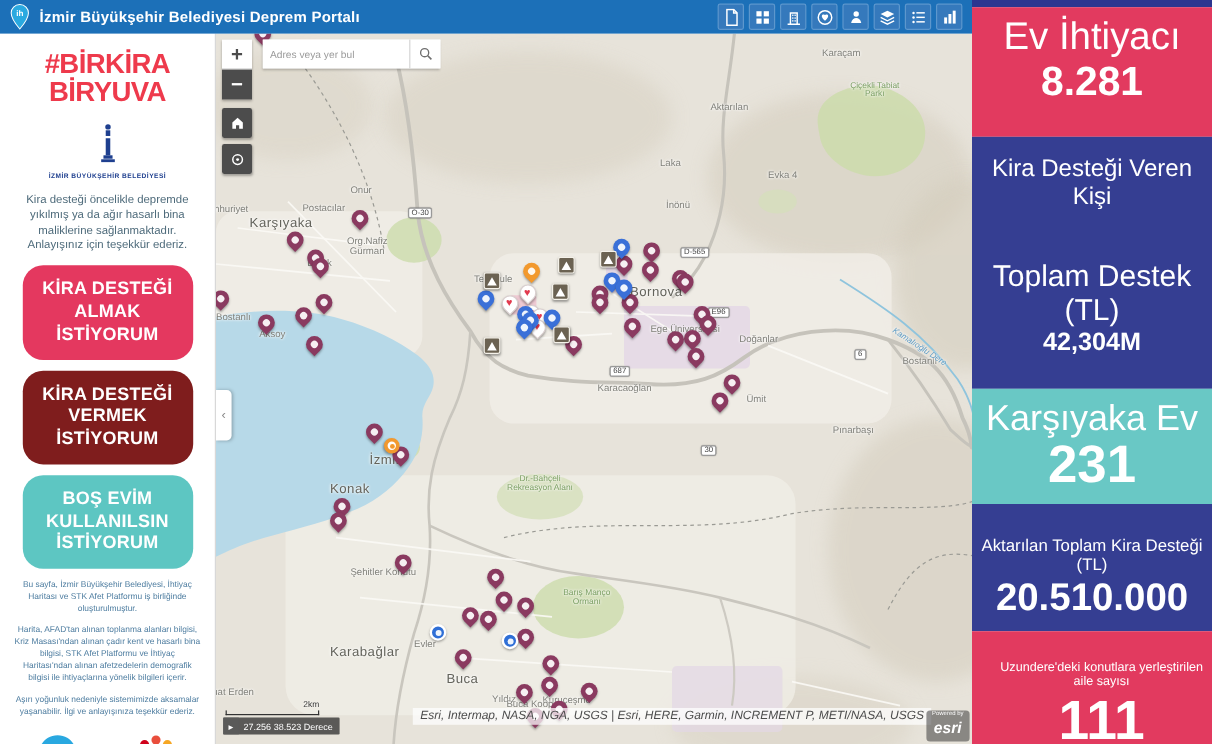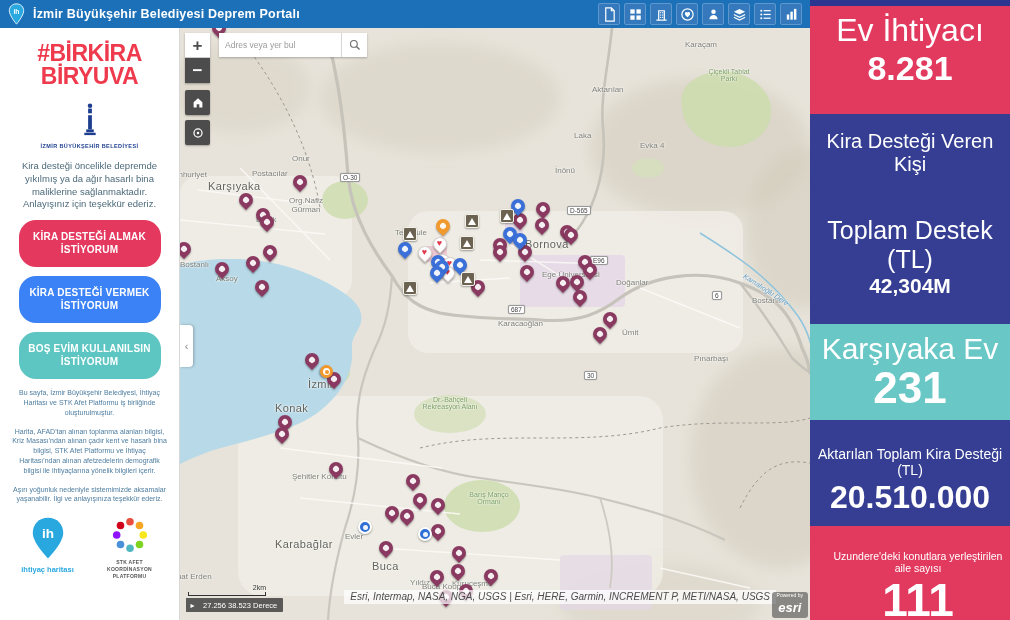--- a/index.html
+++ b/index.html
@@ -13,21 +13,21 @@
   .hicons{margin-left:auto;display:flex;gap:4px;}
   .hic{width:22px;height:22px;background:#3579bc;border:1px solid #5d97cd;border-radius:2px;padding:2px;display:flex;align-items:center;justify-content:center;cursor:pointer;}
   .hic svg{width:15px;height:15px;}
 
   
   .left{position:absolute;left:0;top:28px;width:180px;height:592px;background:#fff;border-right:1px solid #d8d8d8;overflow:hidden;text-align:center;z-index:20;}
   .campaign{margin-top:14px;color:#ee3a4c;font-weight:bold;font-size:23px;line-height:1.02;letter-spacing:-0.5px;}
   .muni{margin-top:12px;}
   .muni-label{font-size:5.5px;font-weight:bold;color:#1e3f8f;letter-spacing:.4px;line-height:1.3;margin-top:2px;}
   .notice{font-size:9.5px;color:#4d6a7a;margin:10px 14px 4px;line-height:1.35;}
-  .sbt{display:flex;align-items:center;justify-content:center;width:142px;margin:9px auto 0;border:none;border-radius:17px;color:#fff;font-weight:bold;font-size:10px;line-height:1.25;padding:11px 6px;cursor:pointer;letter-spacing:.2px;}
+  .sbt{display:flex;align-items:center;justify-content:center;width:142px;margin:9px auto 0;border:none;border-radius:17px;color:#fff;font-weight:bold;font-size:15px;line-height:1.25;padding:11px 6px;cursor:pointer;letter-spacing:.2px;}
   .fine{font-size:7px;color:#4e7da0;margin:9px 12px 0;line-height:1.4;}
   .logos{display:flex;align-items:flex-start;justify-content:center;gap:20px;margin-top:12px;}
   .ihblock{width:60px;}
   .ih-label{font-size:7.5px;font-weight:bold;color:#29a8e0;margin-top:1px;}
   .stkblock{width:64px;}
   .stk-label{font-size:5px;font-weight:bold;color:#555;line-height:1.35;letter-spacing:.3px;margin-top:1px;}
 
   
   .stats{position:absolute;right:0;top:0;width:200px;height:620px;z-index:30;color:#fff;text-align:center;}
   .strip{height:6px;background:#2c3690;}
@@ -197,21 +197,21 @@
           <circle cx="11" cy="5" r="2.4" fill="#1e3f8f"></circle>
           <rect x="9" y="8" width="4" height="22" fill="#1e3f8f"></rect>
           <rect x="8.2" y="13" width="5.6" height="2" fill="#fff"></rect>
           <rect x="7" y="30" width="8" height="3" fill="#1e3f8f"></rect>
           <rect x="5" y="33.5" width="12" height="2.5" fill="#1e3f8f"></rect>
         </svg>
       <div class="muni-label">İZMİR BÜYÜKŞEHİR BELEDİYESİ</div>
     </div>
     <p class="notice">Kira desteği öncelikle depremde yıkılmış ya da ağır hasarlı bina maliklerine sağlanmaktadır. Anlayışınız için teşekkür ederiz.</p>
     <button class="sbt" style="background:#e4385f">KİRA DESTEĞİ ALMAK İSTİYORUM</button>
-    <button class="sbt" style="background:#3b82f6">KİRA DESTEĞİ VERMEK İSTİYORUM</button>
+    <button class="sbt" style="background:#7f1d1d">KİRA DESTEĞİ VERMEK İSTİYORUM</button>
     <button class="sbt" style="background:#5dc6c2">BOŞ EVİM KULLANILSIN İSTİYORUM</button>
     <p class="fine">Bu sayfa, İzmir Büyükşehir Belediyesi, İhtiyaç Haritası ve STK Afet Platformu iş birliğinde oluşturulmuştur.</p>
     <p class="fine">Harita, AFAD'tan alınan toplanma alanları bilgisi, Kriz Masası'ndan alınan çadır kent ve hasarlı bina bilgisi, STK Afet Platformu ve İhtiyaç Haritası'ndan alınan afetzedelerin demografik bilgisi ile ihtiyaçlarına yönelik bilgileri içerir.</p>
     <p class="fine">Aşırı yoğunluk nedeniyle sistemimizde aksamalar yaşanabilir. İlgi ve anlayışınıza teşekkür ederiz.</p>
     <div class="logos">
       <div class="ihblock">
         <svg width="34" height="44" viewBox="0 0 40 52">
             <path d="M20 2 C9 2 2 10 2 20 C2 32 20 50 20 50 C20 50 38 32 38 20 C38 10 31 2 20 2Z" fill="#29a8e0"></path>
             <text x="20" y="26" text-anchor="middle" font-size="16" font-weight="bold" fill="#fff">ih</text>
           </svg>
@@ -308,21 +308,21 @@
         <div class="mlbl place" style="left: 76px; top: 187px;">Emek</div>
         <div class="mlbl place" style="left: 0px; top: 232px;">Bostanlı</div>
         <div class="mlbl place" style="left: 36px; top: 246px;">Aksoy</div>
         <div class="mlbl place" style="left: 215px; top: 200px;">Tepekule</div>
         <div class="mlbl place" style="left: 436px; top: 250px;">Doğanlar</div>
         <div class="mlbl place" style="left: 442px; top: 300px;">Ümit</div>
         <div class="mlbl place" style="left: 572px; top: 268px;">Bostanlı</div>
         <div class="mlbl place" style="left: 514px; top: 326px;">Pınarbaşı</div>
         <div class="mlbl place" style="left: 505px; top: 12px;">Karaçam</div>
         <div class="mlbl place" style="left: 412px; top: 57px;">Aktarılan</div>
-        <div class="mlbl place" style="left: 370px; top: 103px; margin-left: 24px;">Laka</div>
+        <div class="mlbl place" style="left: 370px; top: 103px;">Laka</div>
         <div class="mlbl place" style="left: 375px; top: 138px;">İnönü</div>
         <div class="mlbl place" style="left: 460px; top: 113px;">Evka 4</div>
         <div class="mlbl place" style="left: 318px; top: 291px;">Karacaoğlan</div>
         <div class="mlbl place" style="left: 362px; top: 242px;">Ege Üniversitesi</div>
         <div class="mlbl place" style="left: 165px; top: 504px;">Evler</div>
         <div class="mlbl place" style="left: 230px; top: 550px;">Yıldız</div>
         <div class="mlbl place" style="left: 272px; top: 551px;">Kuruçeşme</div>
         <div class="mlbl place" style="left: 112px; top: 444px;">Şehitler Konutu</div>
         <div class="mlbl place" style="left: 242px; top: 554px;">Buca Koop</div>
         <div class="mlbl place" style="left: -8px; top: 544px;">Fuat Erden</div>

